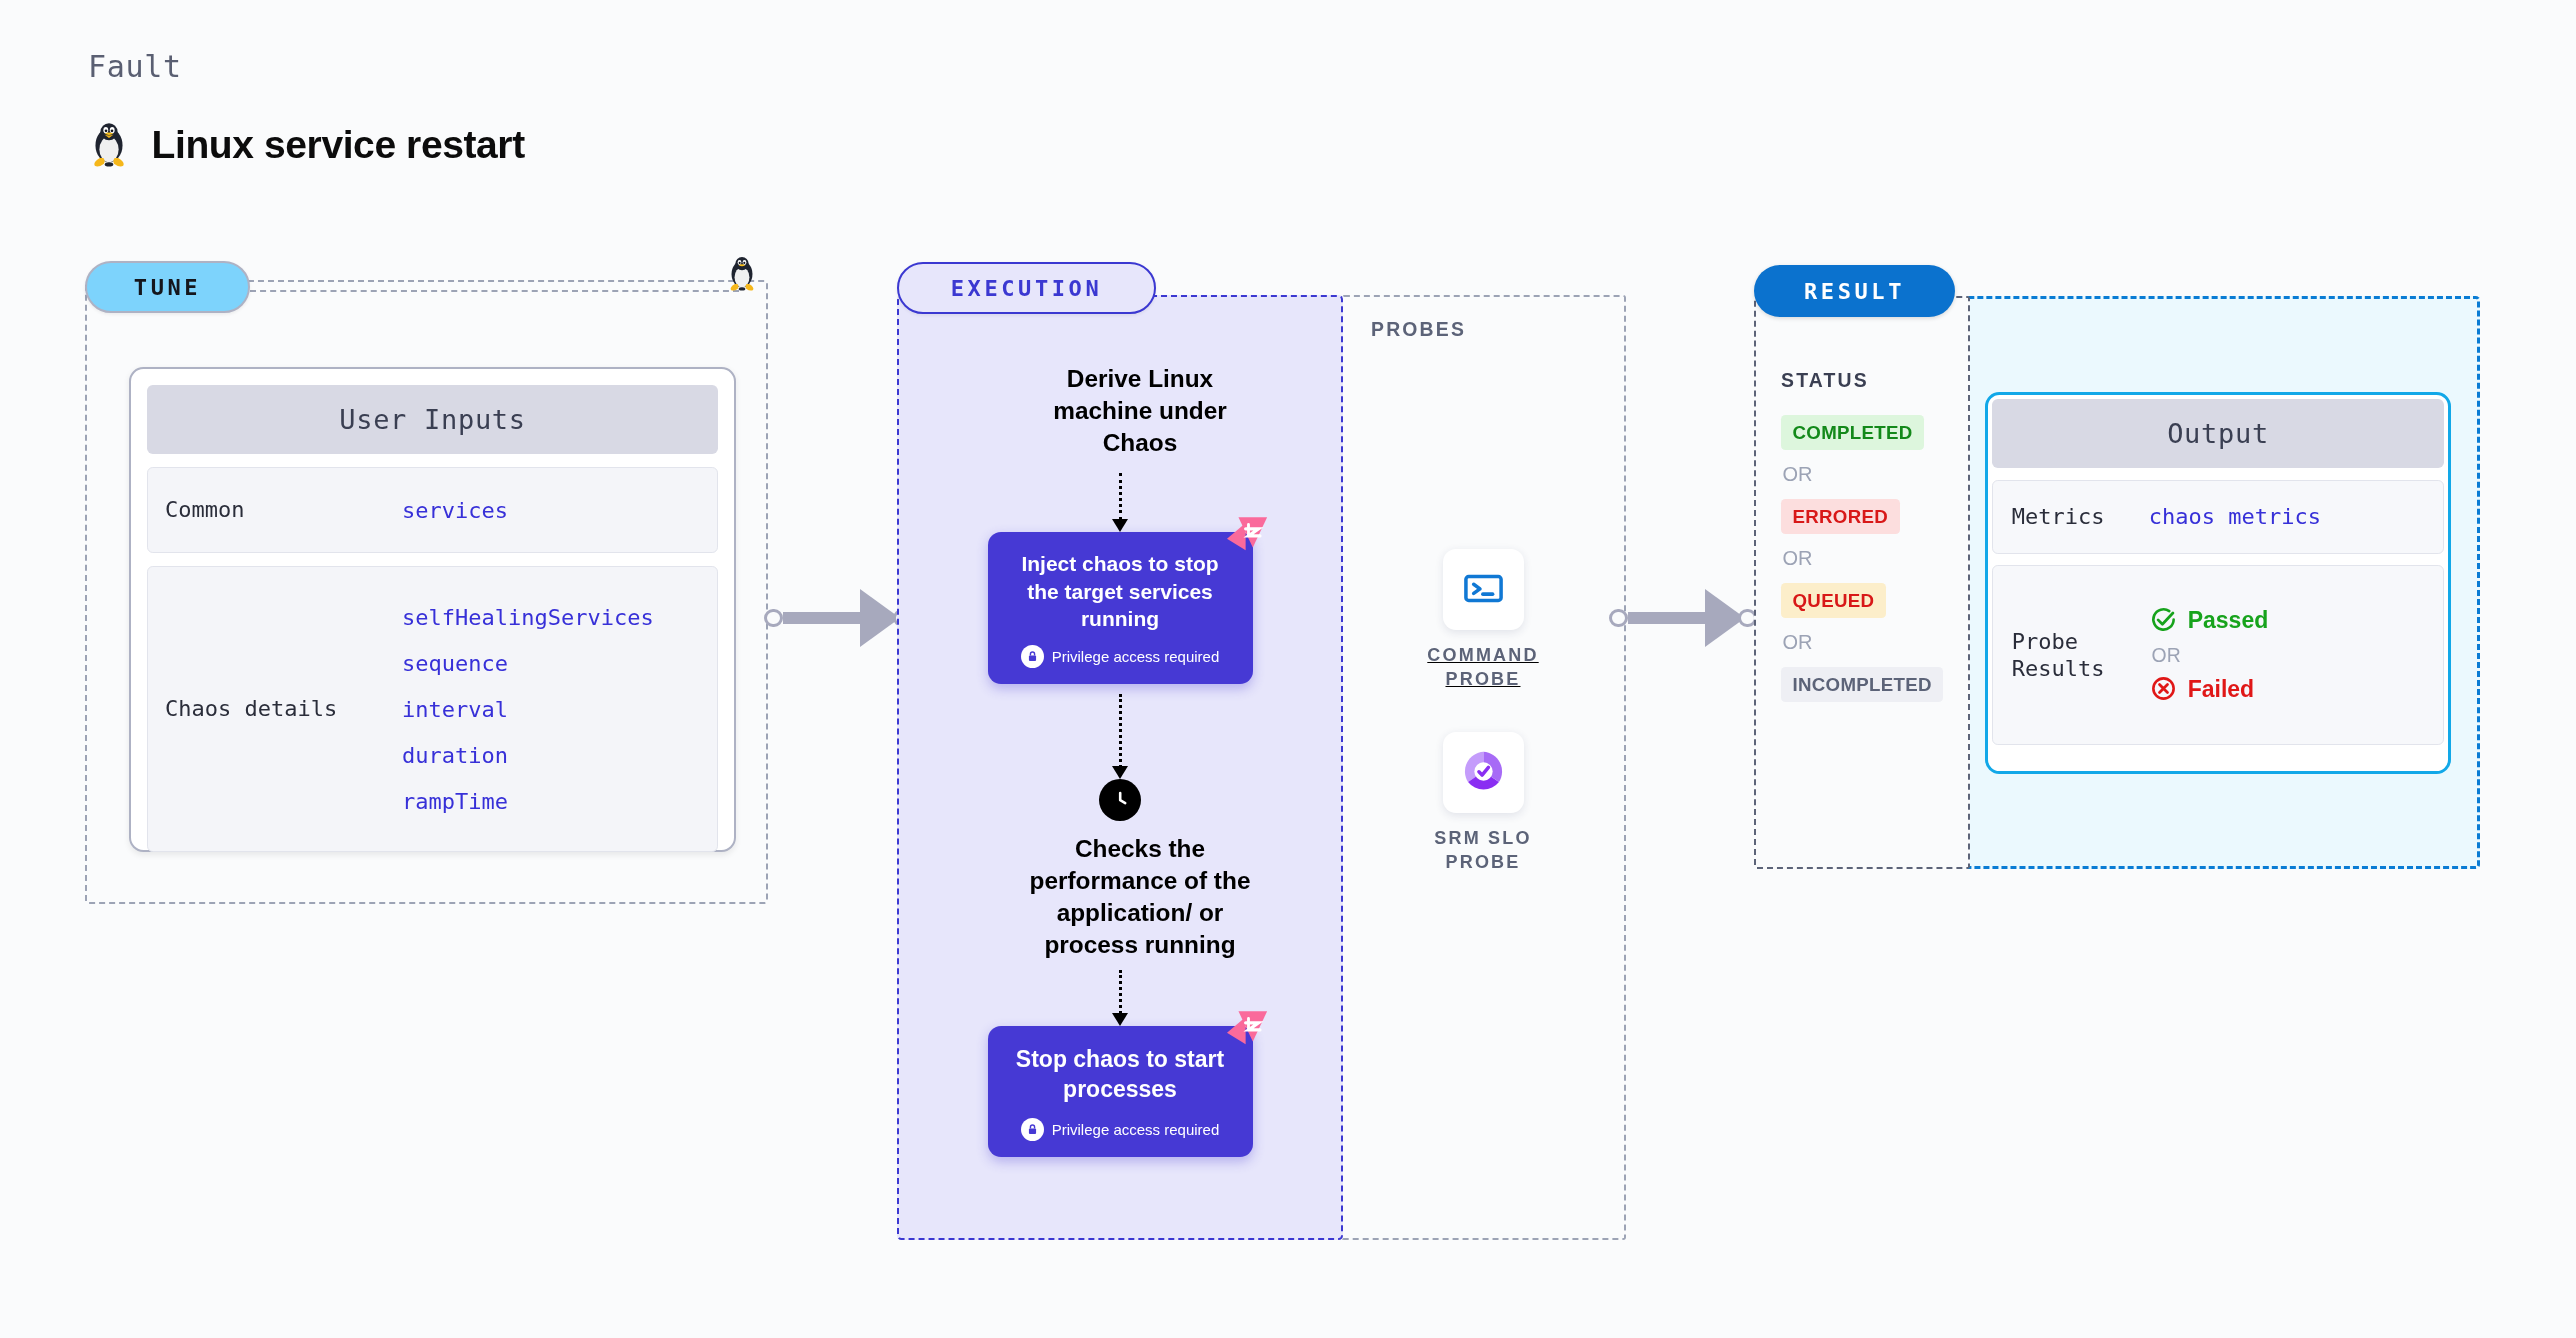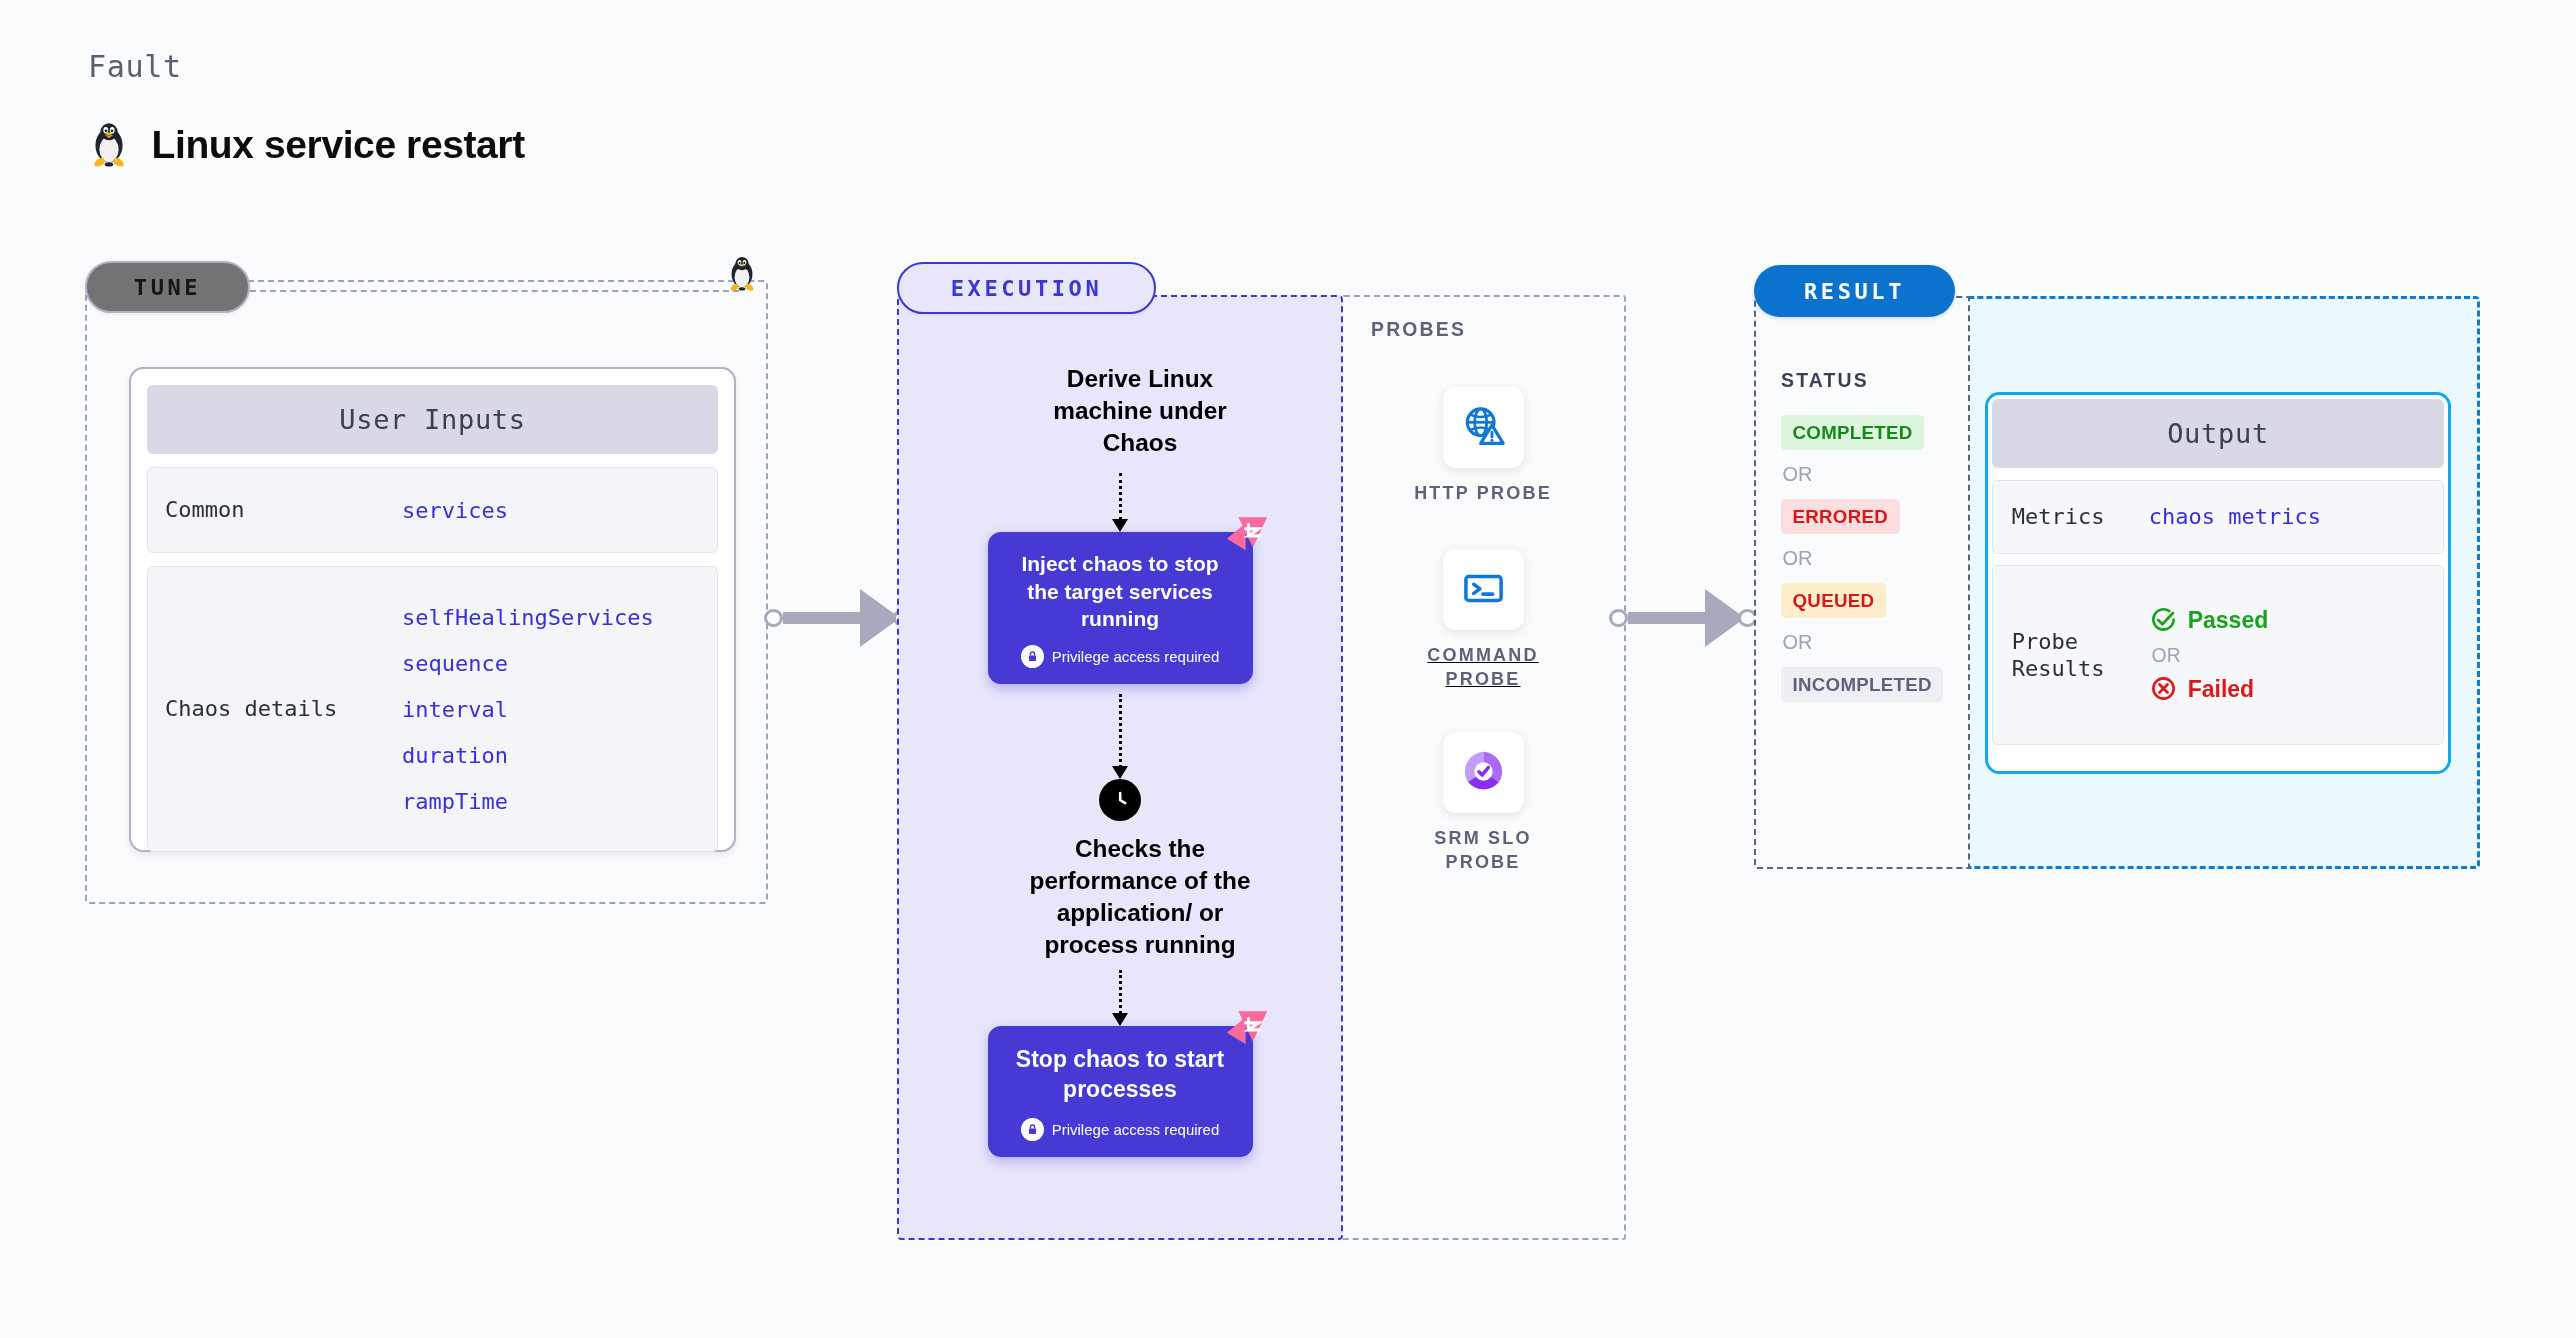--- a/index.html
+++ b/index.html
@@ -47,21 +47,21 @@
   }
 
   
   .pill {
     position: absolute; display: flex; align-items: center; justify-content: center;
     font-family: "DejaVu Sans Mono", monospace; font-weight: 700;
     letter-spacing: 3.6px; border-radius: 72px;
   }
   .pill-tune {
     left: 85px; top: 261px; width: 165px; height: 52px;
-    background: #737373; border: 2.2px solid #aeb2c4; color: #15161c;
+    background: #7dd3fc; border: 2.2px solid #aeb2c4; color: #15161c;
     font-size: 22px; box-shadow: 0 1.4px 3.6px rgba(0,0,0,.07);
   }
   .pill-exec {
     left: 897px; top: 262px; width: 259px; height: 52px;
     background: #e7e6fb; border: 2.9px solid #3b38d1; color: #3b38d1;
     font-size: 22px; box-shadow: 0 1.4px 3.6px rgba(0,0,0,.07);
   }
   .pill-result {
     left: 1754px; top: 265px; width: 201px; height: 52px;
     background: #0b72ce; border: none; color: #ffffff;
@@ -295,37 +295,20 @@
   <div class="conn conn-1">
     <div class="ring"></div>
     <div class="shaft"></div>
     <div class="head"></div>
     <div class="ring" style="margin-left:-7.2px"></div>
   </div>
 
   <div class="panel panel-probes"></div>
   <div class="probes-title">PROBES</div>
 
-  <div class="probe-item probe-1">
-    <div class="probe-tile">
-      <span>
-        <svg width="45" height="45" viewBox="0 0 64 64">
-          <circle cx="28" cy="26" r="19" fill="none" stroke="#1078d4" stroke-width="4.5"></circle>
-          <ellipse cx="28" cy="26" rx="8.5" ry="19" fill="none" stroke="#1078d4" stroke-width="4"></ellipse>
-          <line x1="9" y1="26" x2="47" y2="26" stroke="#1078d4" stroke-width="4"></line>
-          <path d="M13 15 Q28 22 43 15" fill="none" stroke="#1078d4" stroke-width="3.6"></path>
-          <path d="M13 37 Q28 30 43 37" fill="none" stroke="#1078d4" stroke-width="3.6"></path>
-          <path d="M44 30 L60 56 L28 56 Z" fill="#ffffff" stroke="#1078d4" stroke-width="4.5" stroke-linejoin="round"></path>
-          <line x1="44" y1="40" x2="44" y2="47" stroke="#1078d4" stroke-width="4" stroke-linecap="round"></line>
-          <circle cx="44" cy="51.5" r="2.2" fill="#1078d4"></circle>
-        </svg>
-      </span>
-    </div>
-    <div class="probe-label">HTTP PROBE</div>
-  </div>
 
   <div class="probe-item probe-2">
     <div class="probe-tile">
       <span>
         <svg width="45" height="45" viewBox="0 0 64 64">
           <rect x="7" y="15" width="50" height="34" rx="4" fill="none" stroke="#1078d4" stroke-width="5"></rect>
           <path d="M18 26 L27 32.5 L18 39" fill="none" stroke="#1078d4" stroke-width="5" stroke-linecap="round" stroke-linejoin="round"></path>
           <line x1="31" y1="40" x2="45" y2="40" stroke="#1078d4" stroke-width="5" stroke-linecap="round"></line>
         </svg>
       </span>

